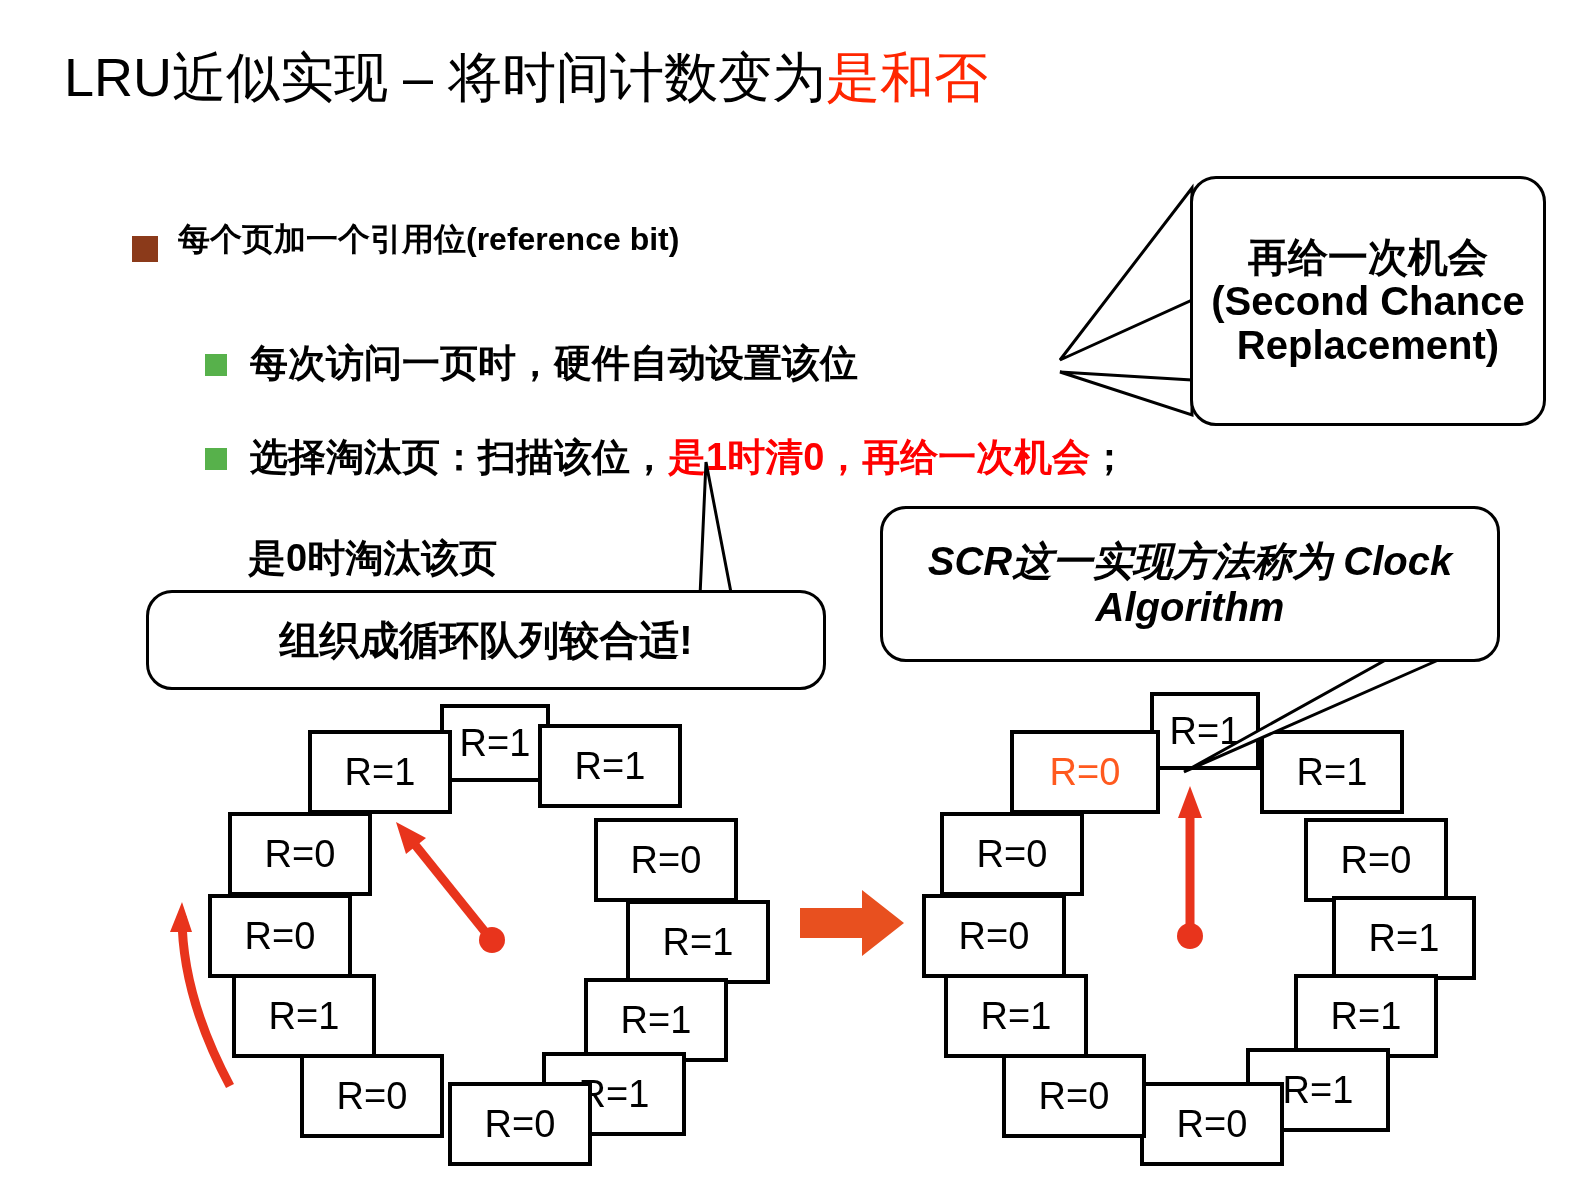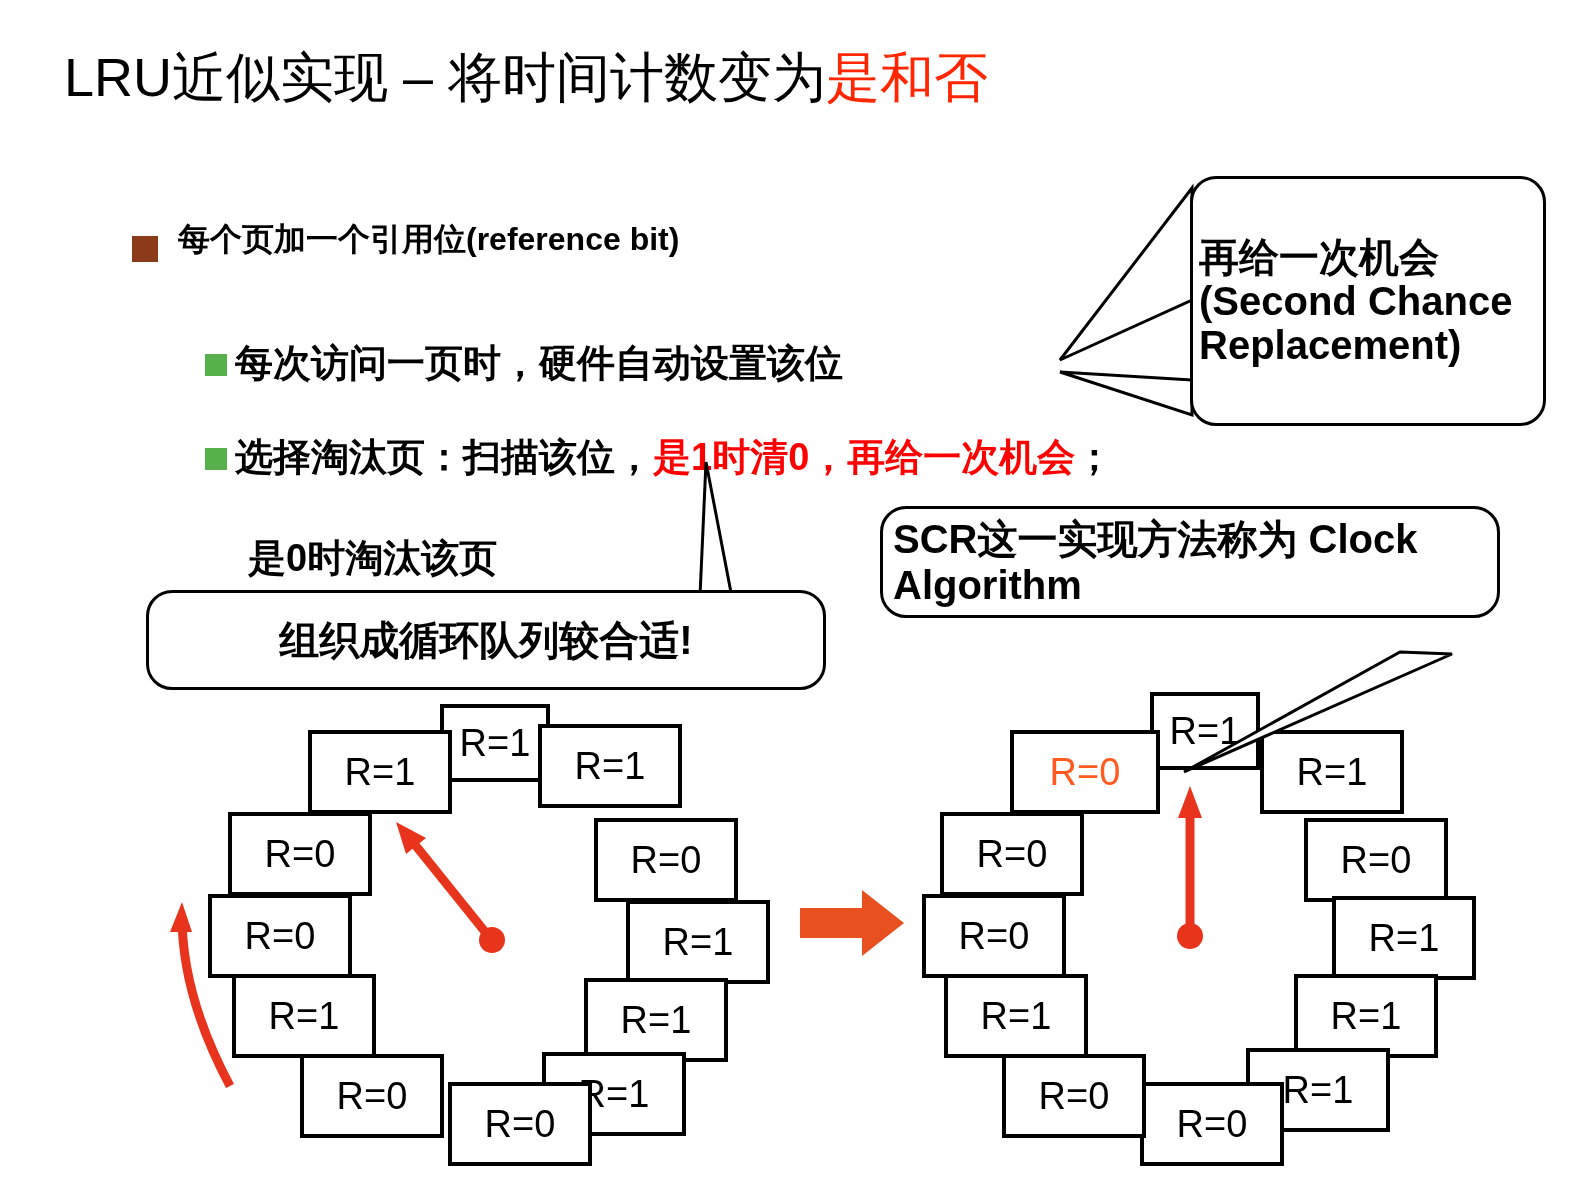--- a/index.html
+++ b/index.html
@@ -53,21 +53,21 @@
     font-size: 32px;
     font-weight: bold;
     color: #000;
     white-space: nowrap;
   }
 
   .bullet-l2 {
     position: absolute;
     display: flex;
     align-items: flex-start;
-    gap: 8px;
+    gap: 23px;
   }
   .sq2 {
     width: 22px;
     height: 22px;
     background: #57b14b;
     margin-top: 16px;
     flex: none;
   }
   .bullet-l2 .txt {
     font-size: 38px;
@@ -93,41 +93,43 @@
   
   .callout {
     position: absolute;
     border: 3px solid #000;
     border-radius: 26px;
     background: #ffffff;
     box-sizing: border-box;
     display: flex;
     align-items: center;
     justify-content: center;
+    text-align: center;
     font-weight: bold;
     color: #000;
     z-index: 5;
   }
   #callout-second {
     left: 1190px;
     top: 176px;
     width: 356px;
     height: 250px;
     font-size: 40px;
     line-height: 1.1;
     padding: 4px 6px;
   }
   #callout-clock {
     left: 880px;
     top: 506px;
     width: 620px;
-    height: 112px;
+    height: 156px;
     font-size: 40px;
     line-height: 1.15;
     padding: 4px 10px;
+    font-style: italic;
   }
   #callout-circ {
     left: 146px;
     top: 590px;
     width: 680px;
     height: 100px;
     font-size: 40px;
     line-height: 1.1;
     padding: 4px 10px;
   }

